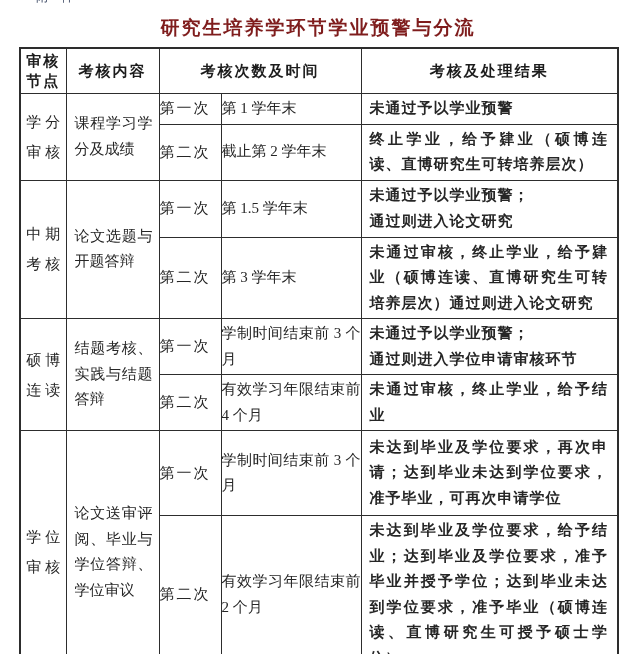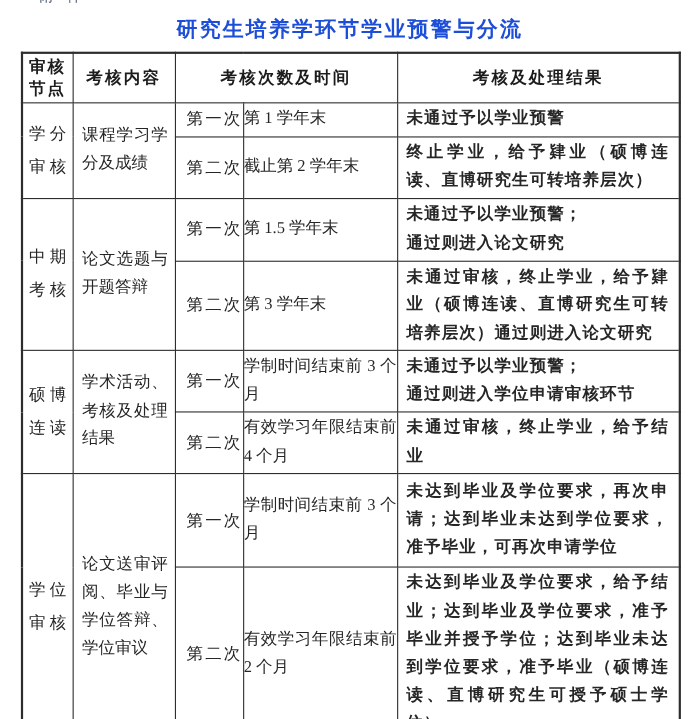--- a/index.html
+++ b/index.html
@@ -26,21 +26,21 @@
     white-space: nowrap;
   }
   .doc-title {
     margin: 15px 19px 6px 19px;
     width: 598px;
     text-align: center;
     font-size: 19px;
     line-height: 26px;
     font-weight: bold;
     letter-spacing: 2px;
-    color: #1d4ed8;
+    color: #7f1d1d;
   }
   table.assessment {
     border-collapse: collapse;
     table-layout: fixed;
     margin-left: 19px;
     width: 598px;
     border: 2px solid #2d2d2d;
   }
   .assessment td, .assessment th {
     border: 1px solid #2d2d2d;
@@ -73,21 +73,21 @@
     letter-spacing: 4px;
     padding: 2px 0 2px 4px;
   }
   .c-content {
     text-align: justify;
     text-justify: inter-ideograph;
     line-height: 25.5px;
     padding: 2px 6px 2px 8px;
   }
   .c-seq {
-    text-align: right;
+    text-align: left;
     letter-spacing: 2px;
     padding: 2px 0;
     font-family: Liberation Mono, monospace;
   }
   .c-time {
     text-align: justify;
     text-justify: inter-ideograph;
     line-height: 25.5px;
     padding: 2px 0;
   }
@@ -147,21 +147,21 @@
 通过则进入论文研究</td>
   </tr>
   <tr class="h-s2r2">
     <td class="c-seq">第二次</td>
     <td class="c-time">第 3 学年末</td>
     <td class="c-result">未通过审核，终止学业，给予肄业（硕博连读、直博研究生可转培养层次）通过则进入论文研究</td>
   </tr>
 
   <tr class="h-s3r1">
     <td class="c-node" rowspan="2">硕博连读</td>
-    <td class="c-content" rowspan="2">学术活动、考核及处理结果</td>
+    <td class="c-content" rowspan="2">结题考核、实践与结题答辩</td>
     <td class="c-seq">第一次</td>
     <td class="c-time">学制时间结束前 3 个月</td>
     <td class="c-result">未通过予以学业预警；
 通过则进入学位申请审核环节</td>
   </tr>
   <tr class="h-s3r2">
     <td class="c-seq">第二次</td>
     <td class="c-time">有效学习年限结束前 4 个月</td>
     <td class="c-result">未通过审核，终止学业，给予结业</td>
   </tr>

